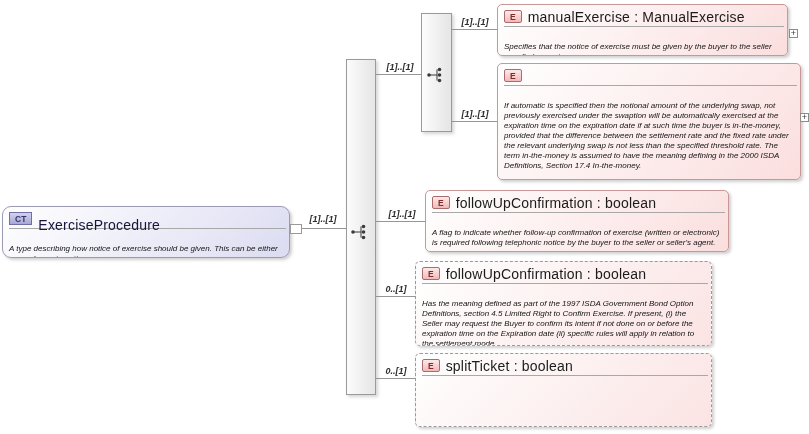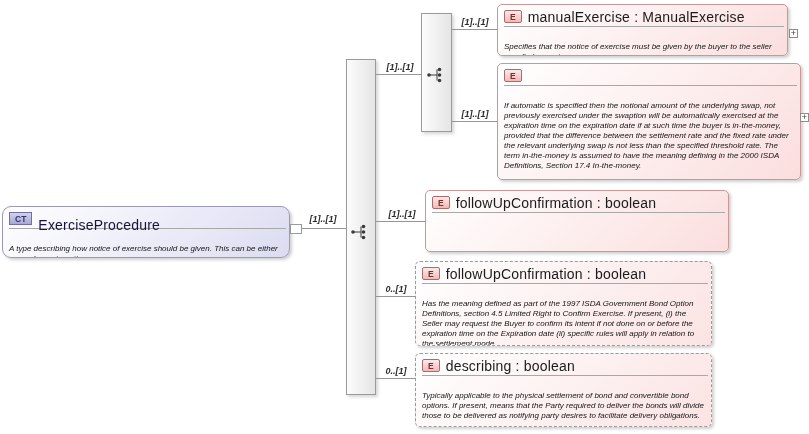--- a/index.html
+++ b/index.html
@@ -140,33 +140,33 @@
     <div class="box-desc">If automatic is specified then the notional amount of the underlying swap, not previously exercised under the swaption will be automatically exercised at the expiration time on the expiration date if at such time the buyer is in-the-money, provided that the difference between the settlement rate and the fixed rate under the relevant underlying swap is not less than the specified threshold rate. The term in-the-money is assumed to have the meaning defining in the 2000 ISDA Definitions, Section 17.4 In-the-money.</div>
   </div>
   <div class="plus" style="left:800px; top:113px;">+</div>
 
   <div class="node" style="left:425px; top:190px; width:304px; height:62px;">
     <div class="box-head">
       <span class="badge e">E</span>
       <span class="box-title">followUpConfirmation : boolean</span>
     </div>
     <div class="box-sep"></div>
+    <div class="box-desc">A flag to indicate whether follow-up confirmation of exercise (written or electronic) is required following telephonic notice by the buyer to the seller or seller's agent.</div>
   </div>
 
   <div class="node optional" style="left:415px; top:261px; width:297px; height:85px;">
     <div class="box-head">
       <span class="badge e">E</span>
       <span class="box-title">followUpConfirmation : boolean</span>
     </div>
     <div class="box-sep"></div>
     <div class="box-desc">Has the meaning defined as part of the 1997 ISDA Government Bond Option Definitions, section 4.5 Limited Right to Confirm Exercise. If present, (i) the Seller may request the Buyer to confirm its intent if not done on or before the expiration time on the Expiration date (ii) specific rules will apply in relation to the settlement mode.</div>
   </div>
 
   <div class="node optional" style="left:415px; top:353px; width:297px; height:74px;">
     <div class="box-head">
       <span class="badge e">E</span>
-      <span class="box-title">describing : boolean</span>
+      <span class="box-title">splitTicket : boolean</span>
     </div>
     <div class="box-sep"></div>
-    <div class="box-desc">Typically applicable to the physical settlement of bond and convertible bond options. If present, means that the Party required to deliver the bonds will divide those to be delivered as notifying party desires to facilitate delivery obligations.</div>
   </div>
 
 </div>
 
 </body></html>

